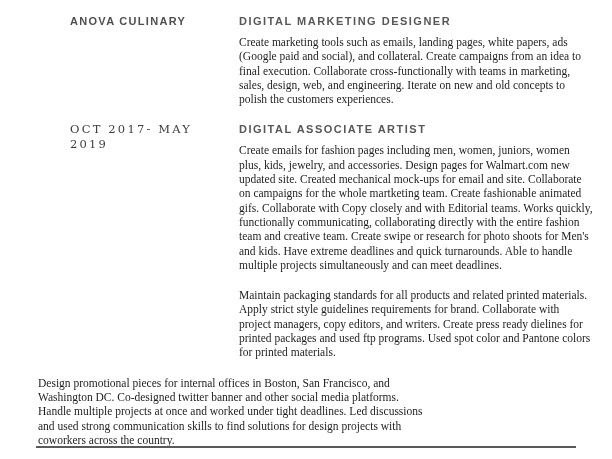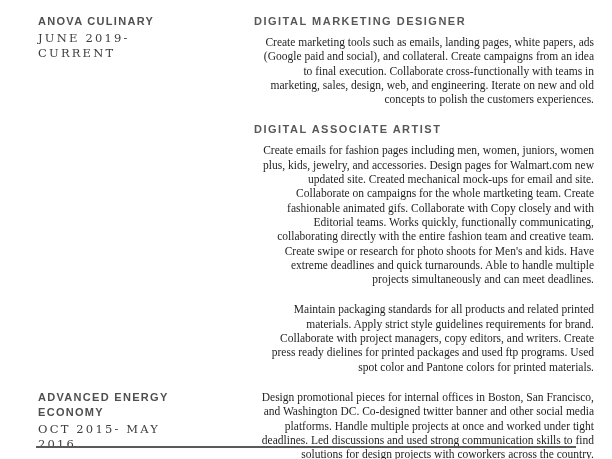--- a/index.html
+++ b/index.html
@@ -19,25 +19,25 @@
     bottom: 0;
   }
   .entry {
     display: flex;
     align-items: flex-start;
     margin-bottom: 16px;
   }
   .entry-left {
     flex: 0 0 169px;
     padding-right: 12px;
+    margin-left: 32px;
   }
   .entry-right {
     flex: 1;
     max-width: 388px;
-    margin-left: 47px;
   }
   .company {
     font-family: "Liberation Sans", sans-serif;
     font-weight: bold;
     font-size: 11px;
     letter-spacing: 1.3px;
     color: #4f4f4f;
     line-height: 15px;
     margin-bottom: 2px;
   }
@@ -55,69 +55,64 @@
     letter-spacing: 1.5px;
     color: #575757;
     line-height: 14px;
     margin-bottom: 7px;
   }
   .job-desc {
     font-family: "Liberation Serif", serif;
     font-size: 11.5px;
     line-height: 14.3px;
     color: #1e1e1e;
-    text-align: right;
   }
   .footer-rule {
     position: absolute;
     left: 36px;
     top: 446px;
     width: 540px;
     height: 2px;
     background: #5a5a5a;
   }
 </style>
 </head>
 <body>
 
 <div class="page">
 
   <div class="entry">
     <div class="entry-left">
       <div class="company">ANOVA CULINARY</div>
-      <div class="dates">JUNE 2019- CURRENT</div>
     </div>
     <div class="entry-right">
       <div class="job-title">DIGITAL MARKETING DESIGNER</div>
       <div class="job-desc">Create marketing tools such as emails, landing pages, white papers, ads (Google paid and social), and collateral. Create campaigns from an idea to final execution. Collaborate cross-functionally with teams in marketing, sales, design, web, and engineering. Iterate on new and old concepts to polish the customers experiences.</div>
     </div>
   </div>
 
   <div class="entry">
     <div class="entry-left">
+      <div class="dates">OCT 2017- MAY 2019</div>
     </div>
     <div class="entry-right">
       <div class="job-title">DIGITAL ASSOCIATE ARTIST</div>
       <div class="job-desc">Create emails for fashion pages including men, women, juniors, women plus, kids, jewelry, and accessories. Design pages for Walmart.com new updated site. Created mechanical mock-ups for email and site. Collaborate on campaigns for the whole martketing team. Create fashionable animated gifs. Collaborate with Copy closely and with Editorial teams. Works quickly, functionally communicating, collaborating directly with the entire fashion team and creative team. Create swipe or research for photo shoots for Men's and kids. Have extreme deadlines and quick turnarounds. Able to handle multiple projects simultaneously and can meet deadlines.</div>
     </div>
   </div>
 
   <div class="entry">
     <div class="entry-left">
     </div>
     <div class="entry-right">
       <div class="job-desc">Maintain packaging standards for all products and related printed materials. Apply strict style guidelines requirements for brand. Collaborate with project managers, copy editors, and writers.  Create press ready dielines for printed packages and used ftp programs. Used spot color and Pantone colors for printed materials.</div>
     </div>
   </div>
 
   <div class="entry">
-    <div class="entry-left">
-      <div class="company">ADVANCED ENERGY ECONOMY</div>
-      <div class="dates">OCT 2015- MAY 2016</div>
-    </div>
     <div class="entry-right">
       <div class="job-desc">Design promotional pieces for internal offices in Boston, San Francisco, and Washington DC. Co-designed twitter banner and other social media platforms. Handle multiple projects at once and worked under tight deadlines. Led discussions and used strong communication skills to find solutions for design projects with coworkers across the country.</div>
     </div>
   </div>
 
 </div>
 
 <div class="footer-rule"></div>
 
 </body></html>

